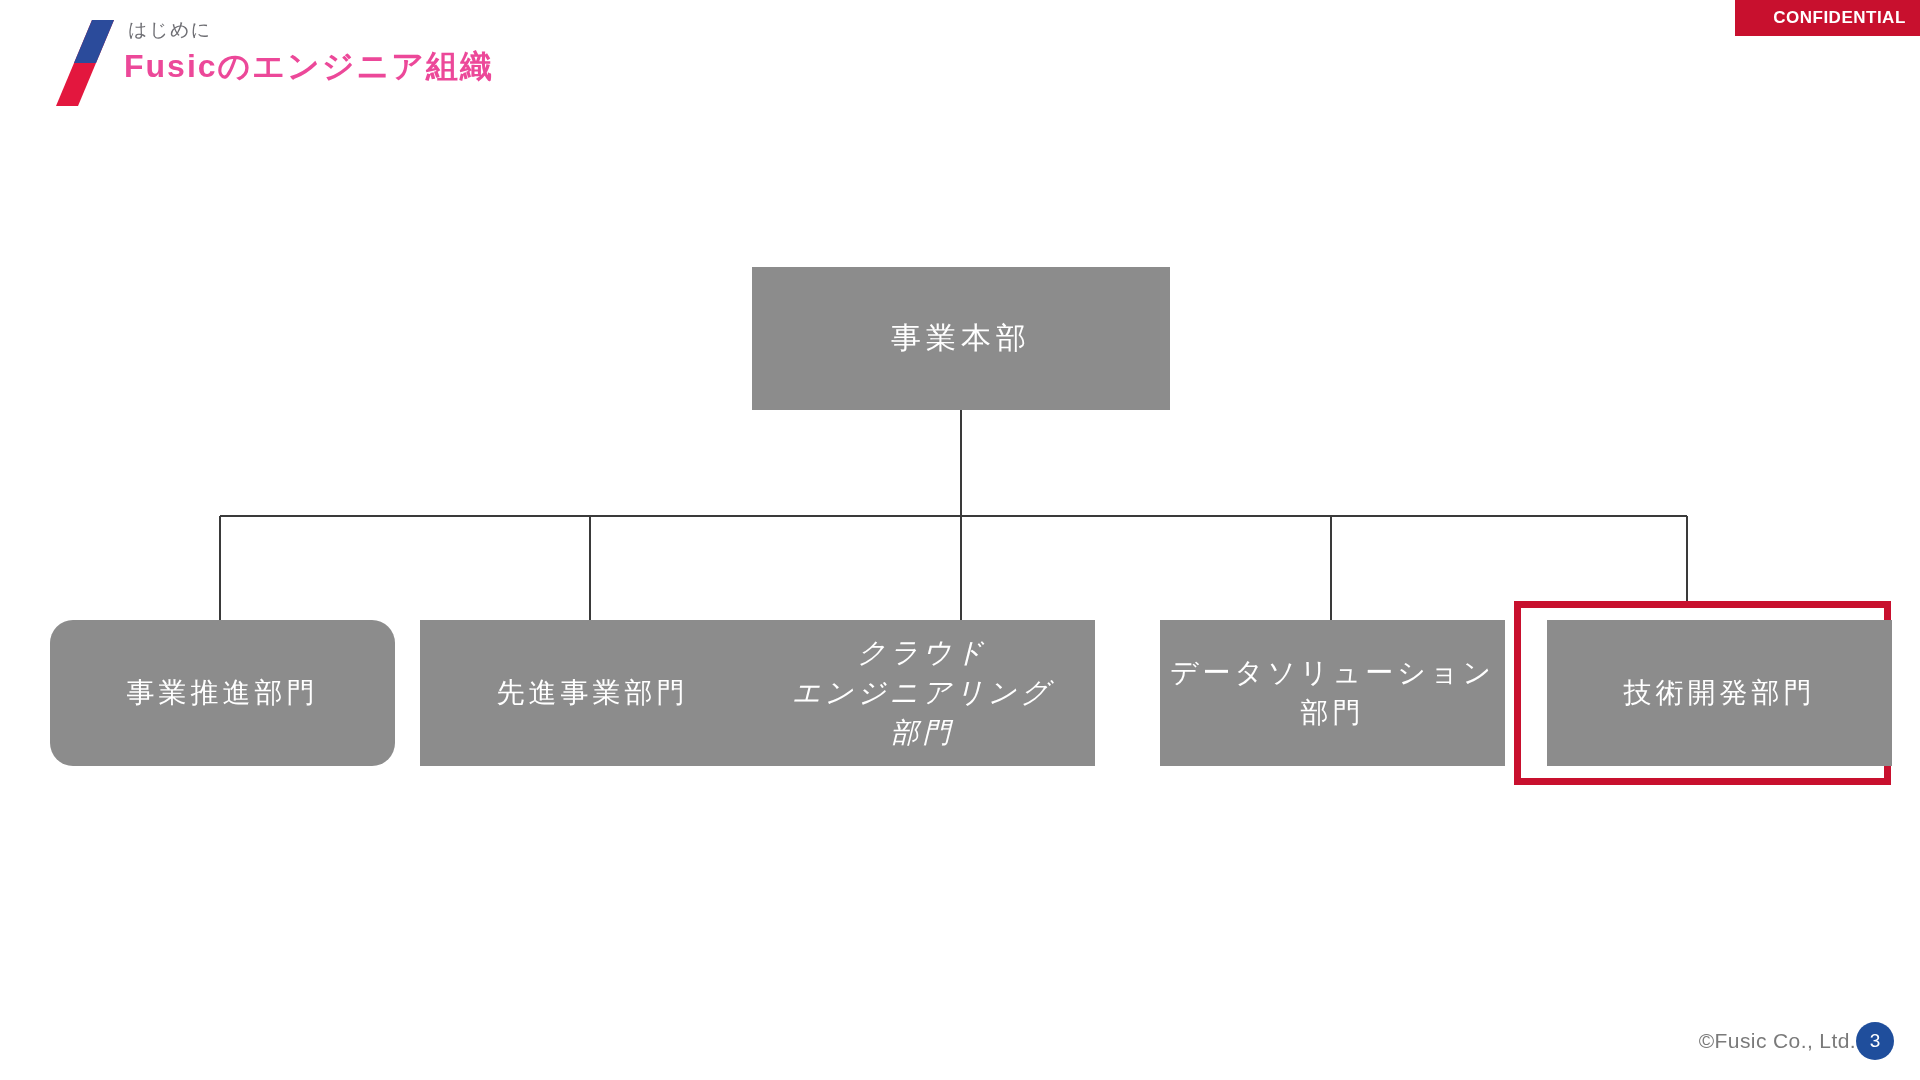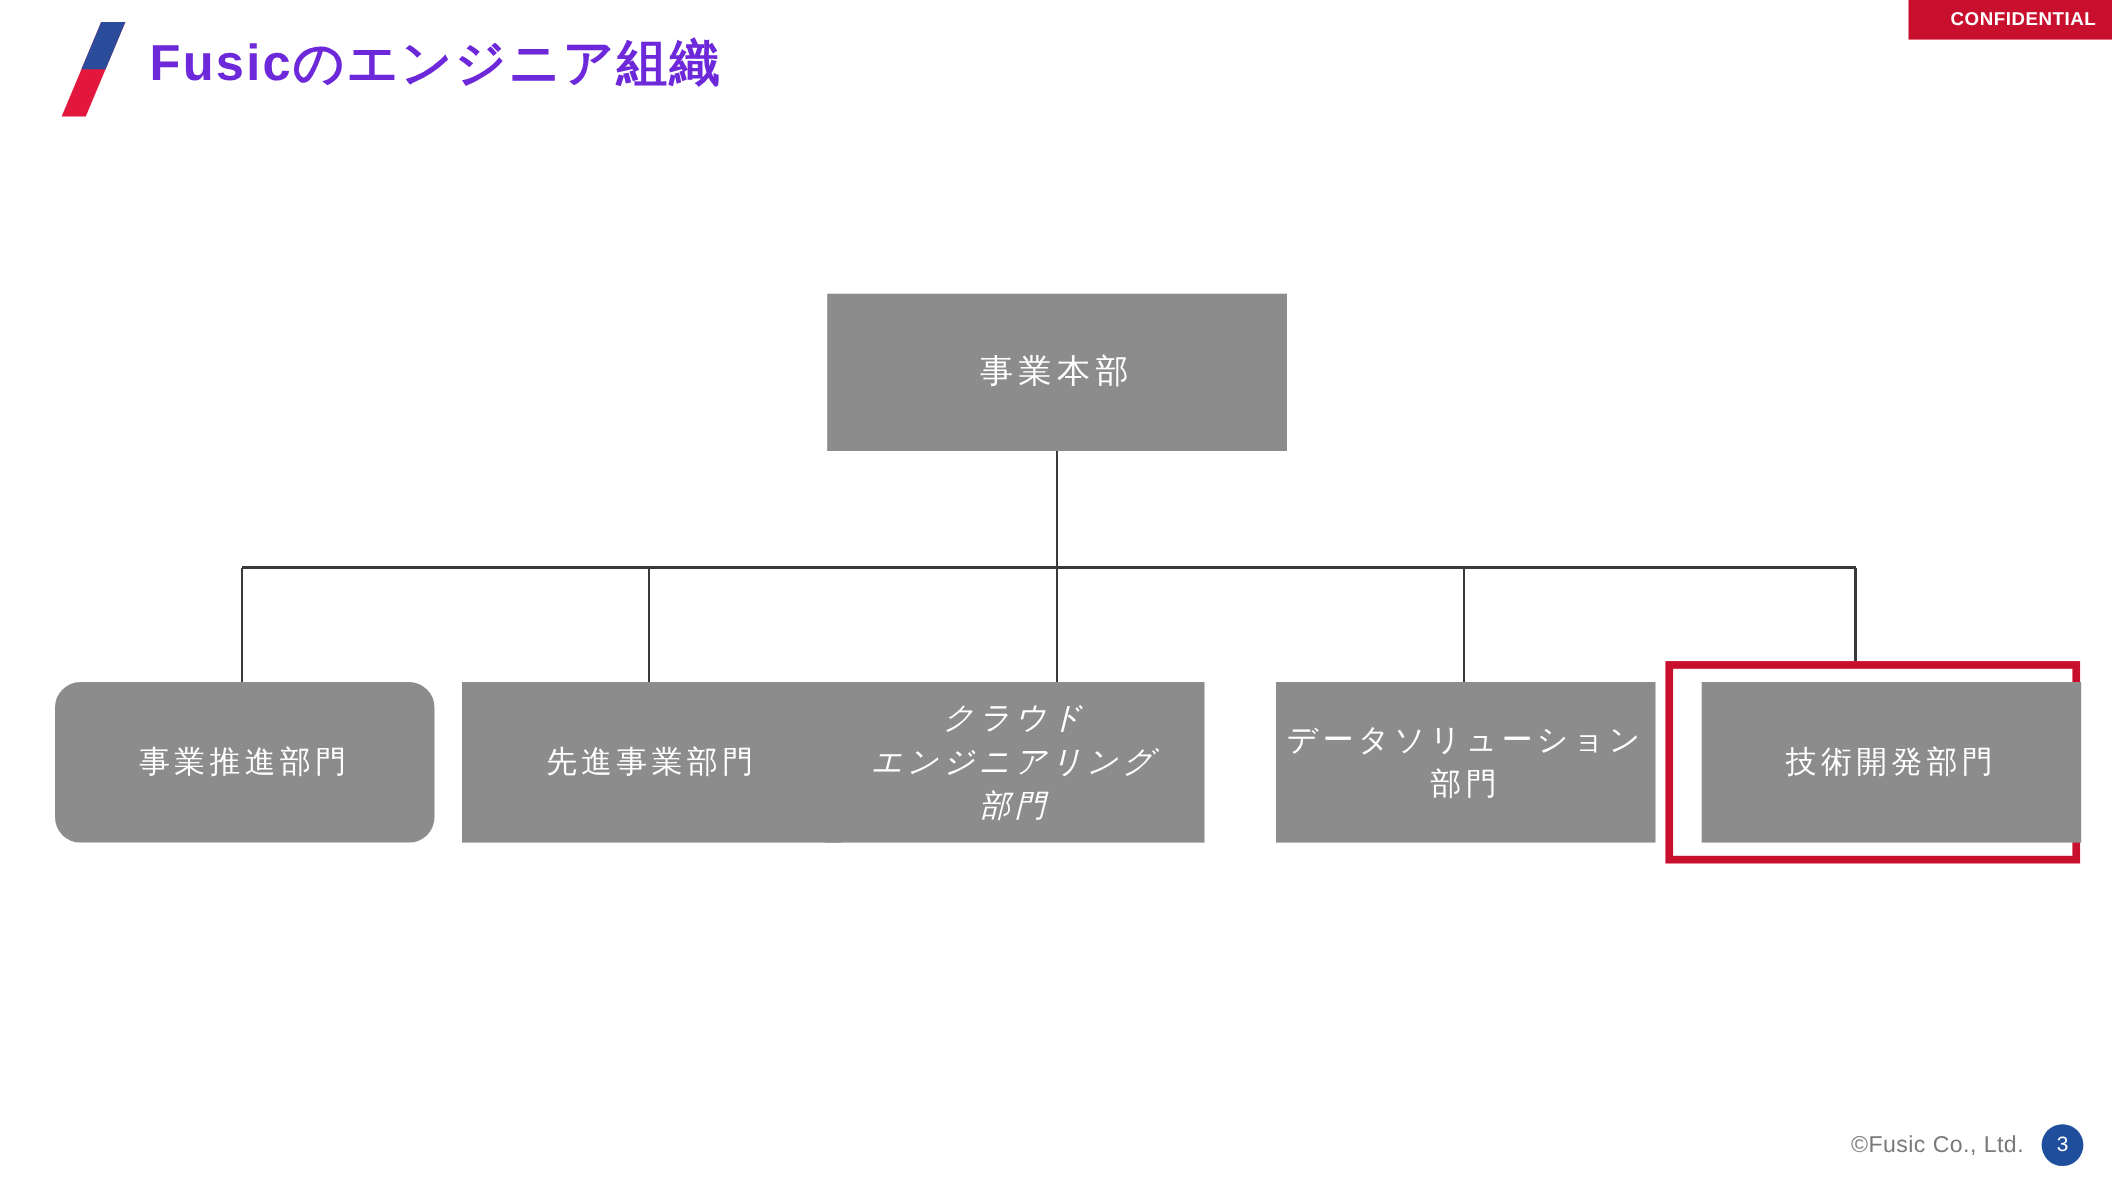--- a/index.html
+++ b/index.html
@@ -61,26 +61,26 @@
   }
   .eyebrow {
     font-size: 19px;
     color: #6E6E73;
     letter-spacing: 1.5px;
     line-height: 1;
     margin: 0 0 10px 4px;
     font-weight: 400;
   }
   .slide-title {
-    font-size: 46px;
+    font-size: 32px;
     font-weight: 700;
-    color: #6d28d9;
+    color: #ec4899;
     letter-spacing: 2px;
     line-height: 1.12;
-    margin: 12px;
+    margin: 0;
     white-space: nowrap;
   }
 
   
   .org-chart {
     position: absolute;
     top: 0;
     left: 0;
     width: 1584px;
     height: 1080px;
@@ -144,21 +144,21 @@
     box-sizing: border-box;
   }
 
   
   .footer {
     position: absolute;
     right: 26px;
     bottom: 20px;
     display: flex;
     align-items: center;
-    gap: 16px;
+    gap: 0;
   }
   .copyright {
     font-size: 21px;
     color: #7A7A7A;
     letter-spacing: 0.4px;
   }
   .page-number {
     width: 38px;
     height: 38px;
     border-radius: 50%;
@@ -178,20 +178,21 @@
   <div class="confidential-badge">CONFIDENTIAL</div>
 
   <div class="slide-header">
     <div class="logo-mark">
       <svg width="66" height="90" viewBox="0 0 66 90" aria-hidden="true">
         <polygon points="40,2 62,2 26,88 4,88" fill="#E3173E"></polygon>
         <polygon points="40,2 62,2 44,45 22,45" fill="#2B4B9B"></polygon>
       </svg>
     </div>
     <div class="header-text">
+      <div class="eyebrow">はじめに</div>
       <h1 class="slide-title">Fusicのエンジニア組織</h1>
     </div>
   </div>
 
   <div class="org-chart">
 
     <svg class="connectors" width="1920" height="1080" aria-hidden="true">
       <g stroke="#3A3A3A" stroke-width="2.2" fill="none" shape-rendering="crispEdges">
 
         <line x1="961" y1="410" x2="961" y2="516"></line>

